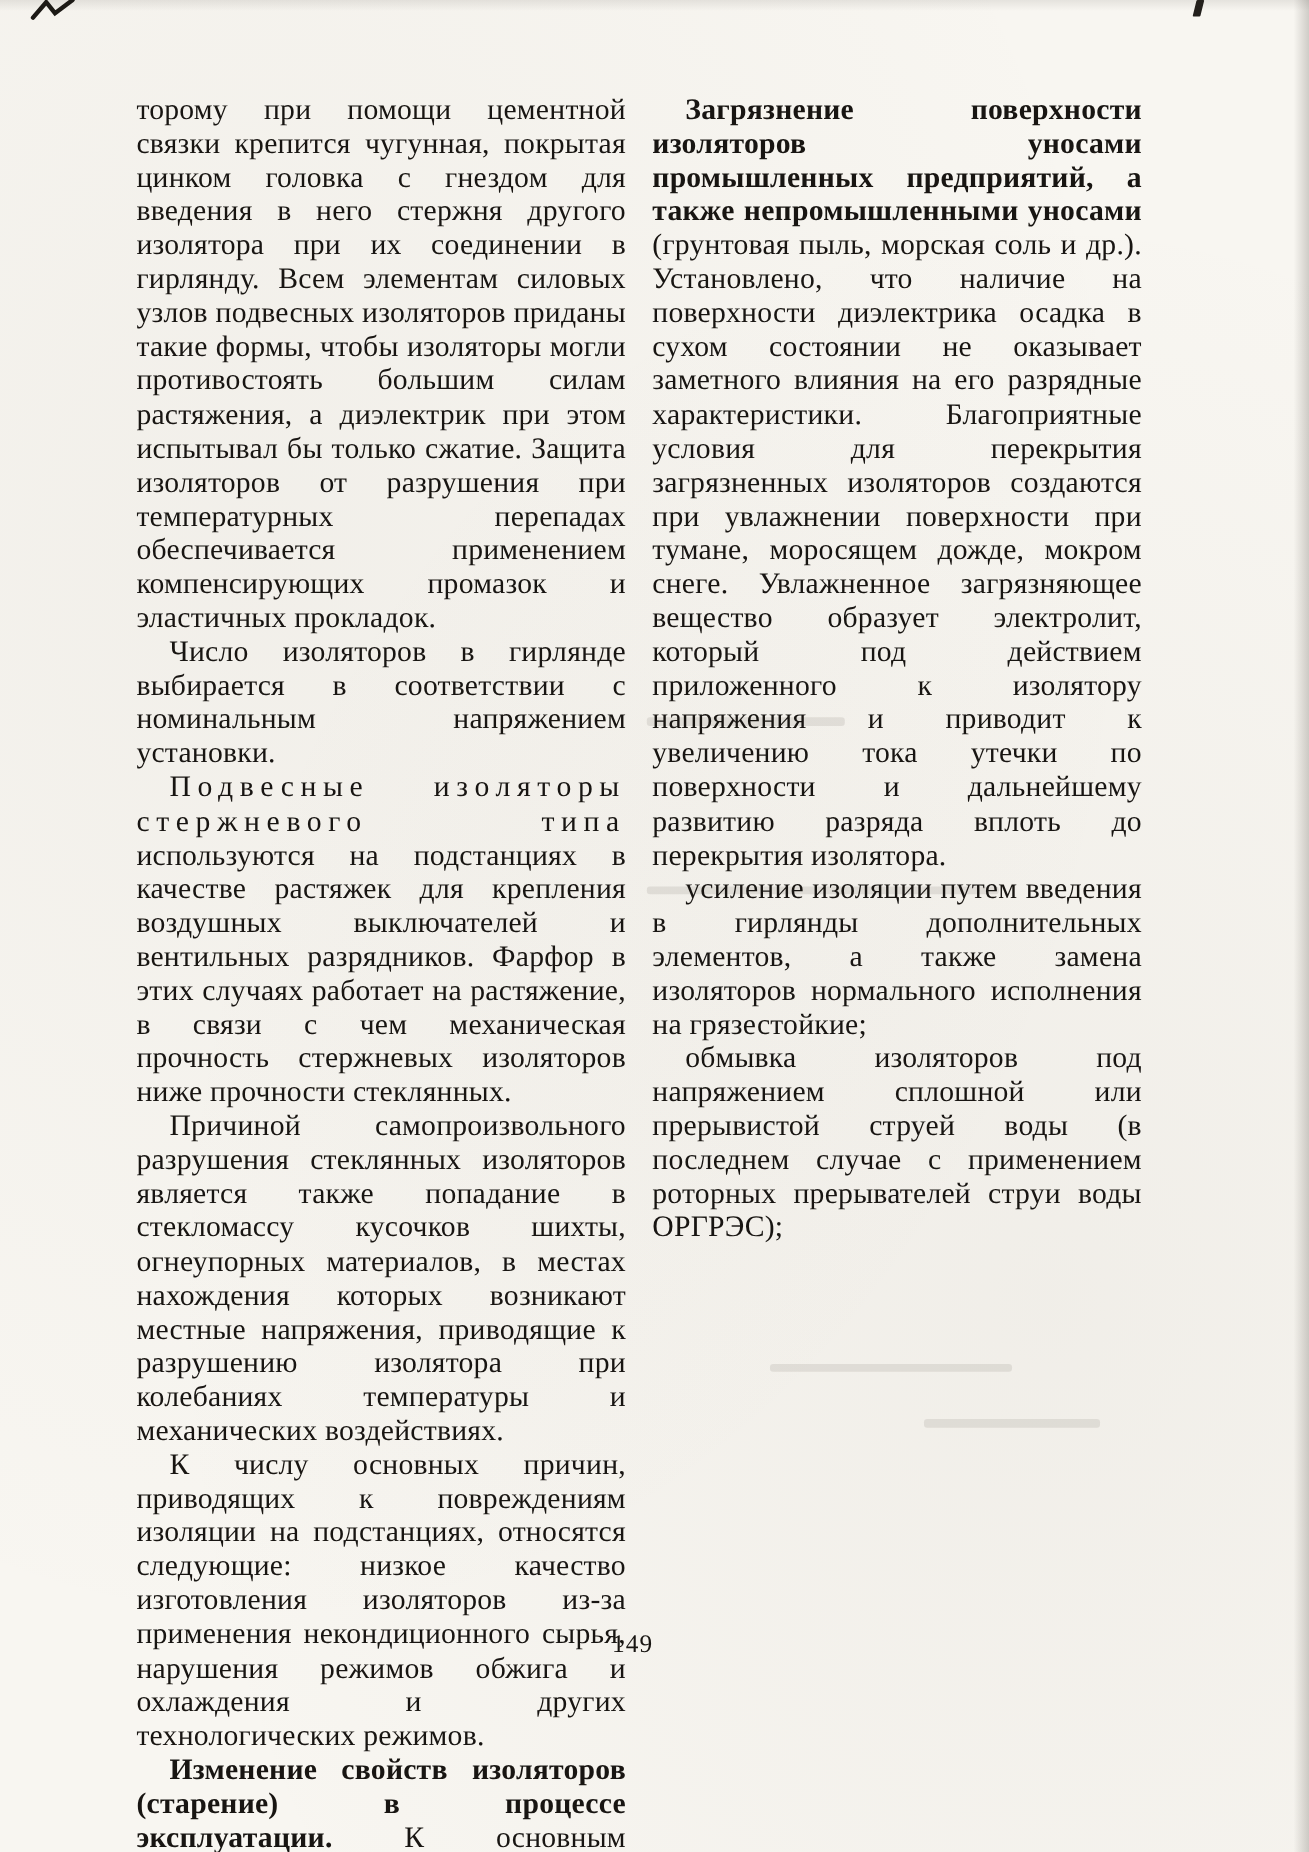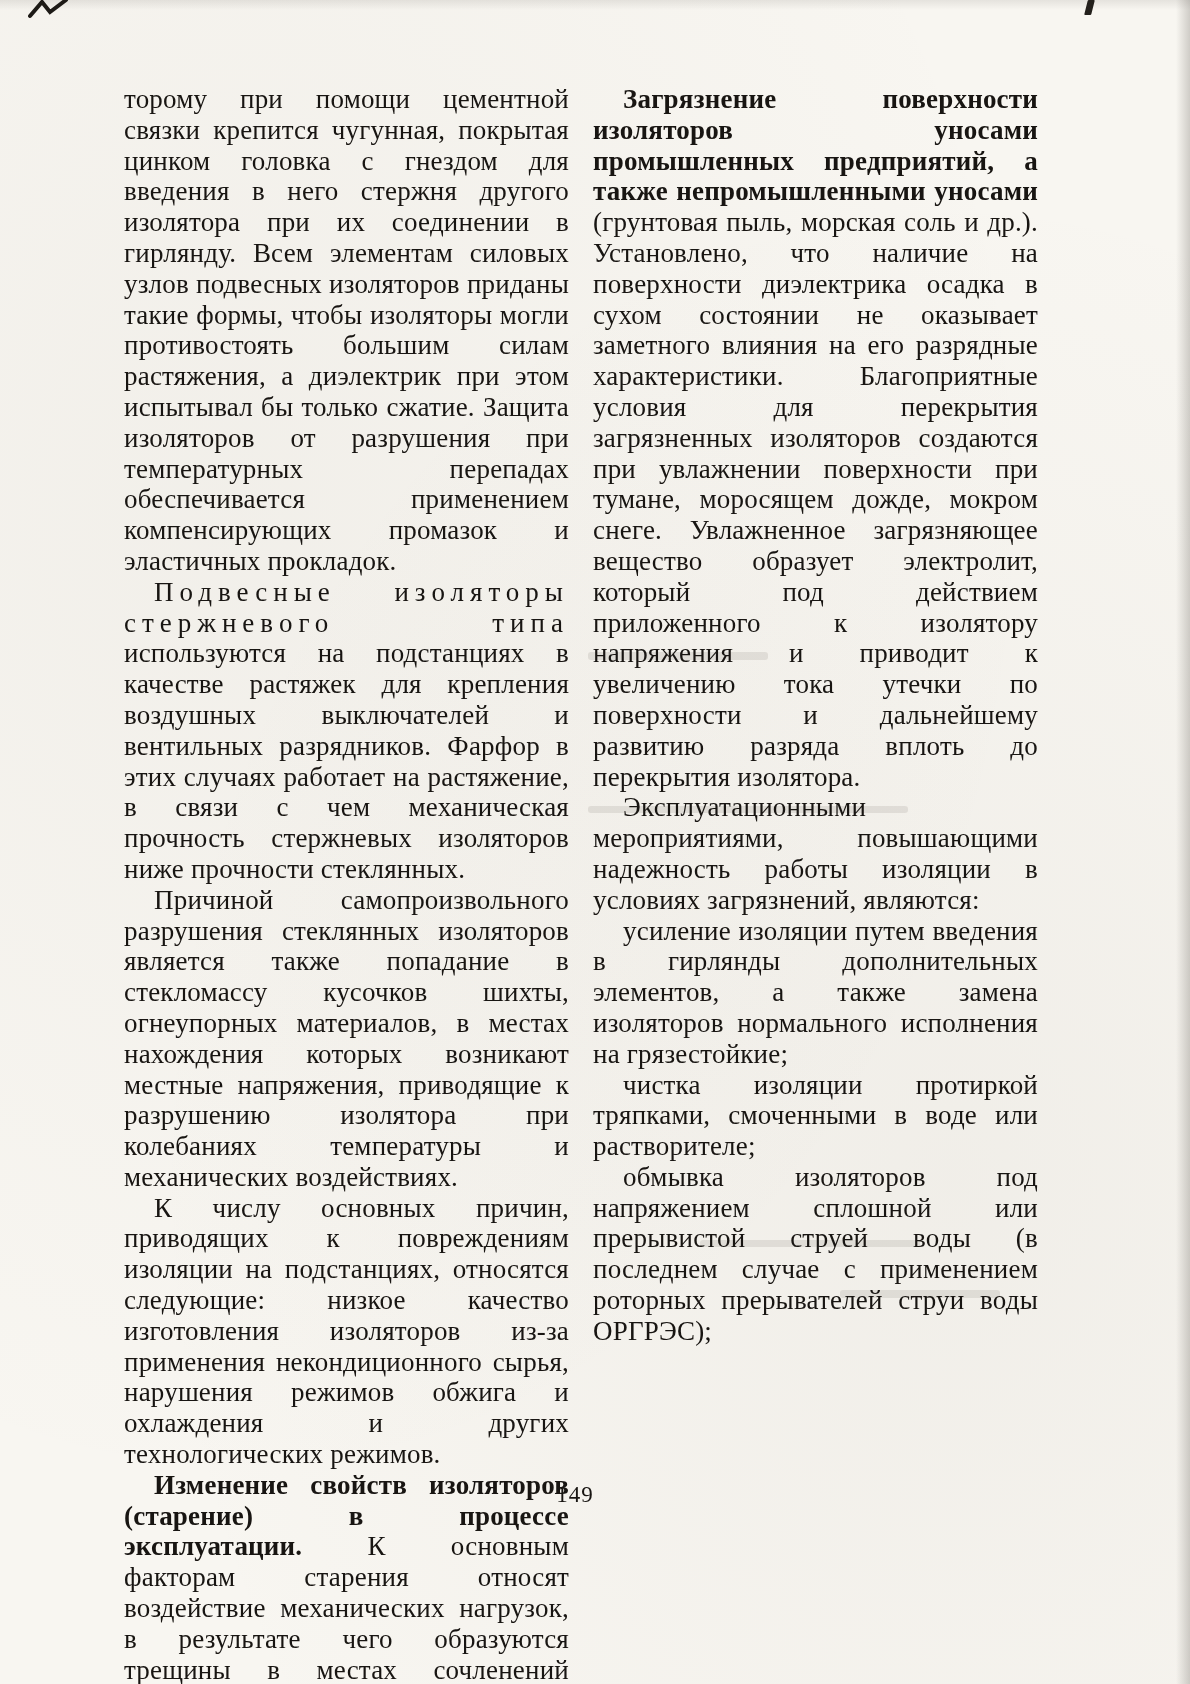--- a/index.html
+++ b/index.html
@@ -114,27 +114,26 @@
 <div class="mark-topright"></div>
 
 <div class="smudge smudge-1"></div>
 <div class="smudge smudge-2"></div>
 <div class="smudge smudge-3"></div>
 <div class="smudge smudge-4"></div>
 
 <div class="content">
   <div class="col">
       <p class="para"><span>торому при помощи цементной связки крепится чугунная, покрытая цинком головка с гнездом для введения в него стержня другого изолятора при их соединении в гирлянду. Всем элементам силовых узлов подвесных изоляторов приданы такие формы, чтобы изоляторы могли противостоять большим силам растяжения, а диэлектрик при этом испытывал бы только сжатие. Защита изоляторов от разрушения при температурных перепадах обеспечивается применением компенсирующих промазок и эластичных прокладок.</span></p>
+      <p class="para indent"><span>Число изоляторов в гирлянде выбирается в соответствии с номинальным напряжением установки.</span></p>
       <p class="para indent"><span class="seg-spaced">Подвесные изоляторы стержневого типа</span><span> используются на подстанциях в качестве растяжек для крепления воздушных выключателей и вентильных разрядников. Фарфор в этих случаях работает на растяжение, в связи с чем механическая прочность стержневых изоляторов ниже прочности стеклянных.</span></p>
       <p class="para indent"><span>Причиной самопроизвольного разрушения стеклянных изоляторов является также попадание в стекломассу кусочков шихты, огнеупорных материалов, в местах нахождения которых возникают местные напряжения, приводящие к разрушению изолятора при колебаниях температуры и механических воздействиях.</span></p>
       <p class="para indent"><span>К числу основных причин, приводящих к повреждениям изоляции на подстанциях, относятся следующие: низкое качество изготовления изоляторов из-за применения некондиционного сырья, нарушения режимов обжига и охлаждения и других технологических режимов.</span></p>
       <p class="para indent"><span class="seg-bold">Изменение свойств изоляторов (старение) в процессе эксплуатации.</span><span> К основным факторам старения относят воздействие механических нагрузок, в результате чего образуются трещины в местах сочленений диэлектрика с арматурой, относительно быстрое старение компенсирующих промазок и про-</span></p>
     </div>
   <div class="col">
       <p class="para indent"><span class="seg-bold">Загрязнение поверхности изоляторов уносами промышленных предприятий, а также непромышленными уносами</span><span> (грунтовая пыль, морская соль и др.). Установлено, что наличие на поверхности диэлектрика осадка в сухом состоянии не оказывает заметного влияния на его разрядные характеристики. Благоприятные условия для перекрытия загрязненных изоляторов создаются при увлажнении поверхности при тумане, моросящем дожде, мокром снеге. Увлажненное загрязняющее вещество образует электролит, который под действием приложенного к изолятору напряжения и приводит к увеличению тока утечки по поверхности и дальнейшему развитию разряда вплоть до перекрытия изолятора.</span></p>
-      <p class="para indent"><span>Эксплуатационными мероприятиями, повышающими надежность работы изоляции в условиях загрязнений, являются:</span></p>
       <p class="para indent"><span>усиление изоляции путем введения в гирлянды дополнительных элементов, а также замена изоляторов нормального исполнения на грязестойкие;</span></p>
-      <p class="para indent"><span>чистка изоляции протиркой тряпками, смоченными в воде или растворителе;</span></p>
       <p class="para indent"><span>обмывка изоляторов под напряжением сплошной или прерывистой струей воды (в последнем случае с применением роторных прерывателей струи воды ОРГРЭС);</span></p>
     </div>
 </div>
 
 <div class="page-number">149</div>
 
 </body></html>

